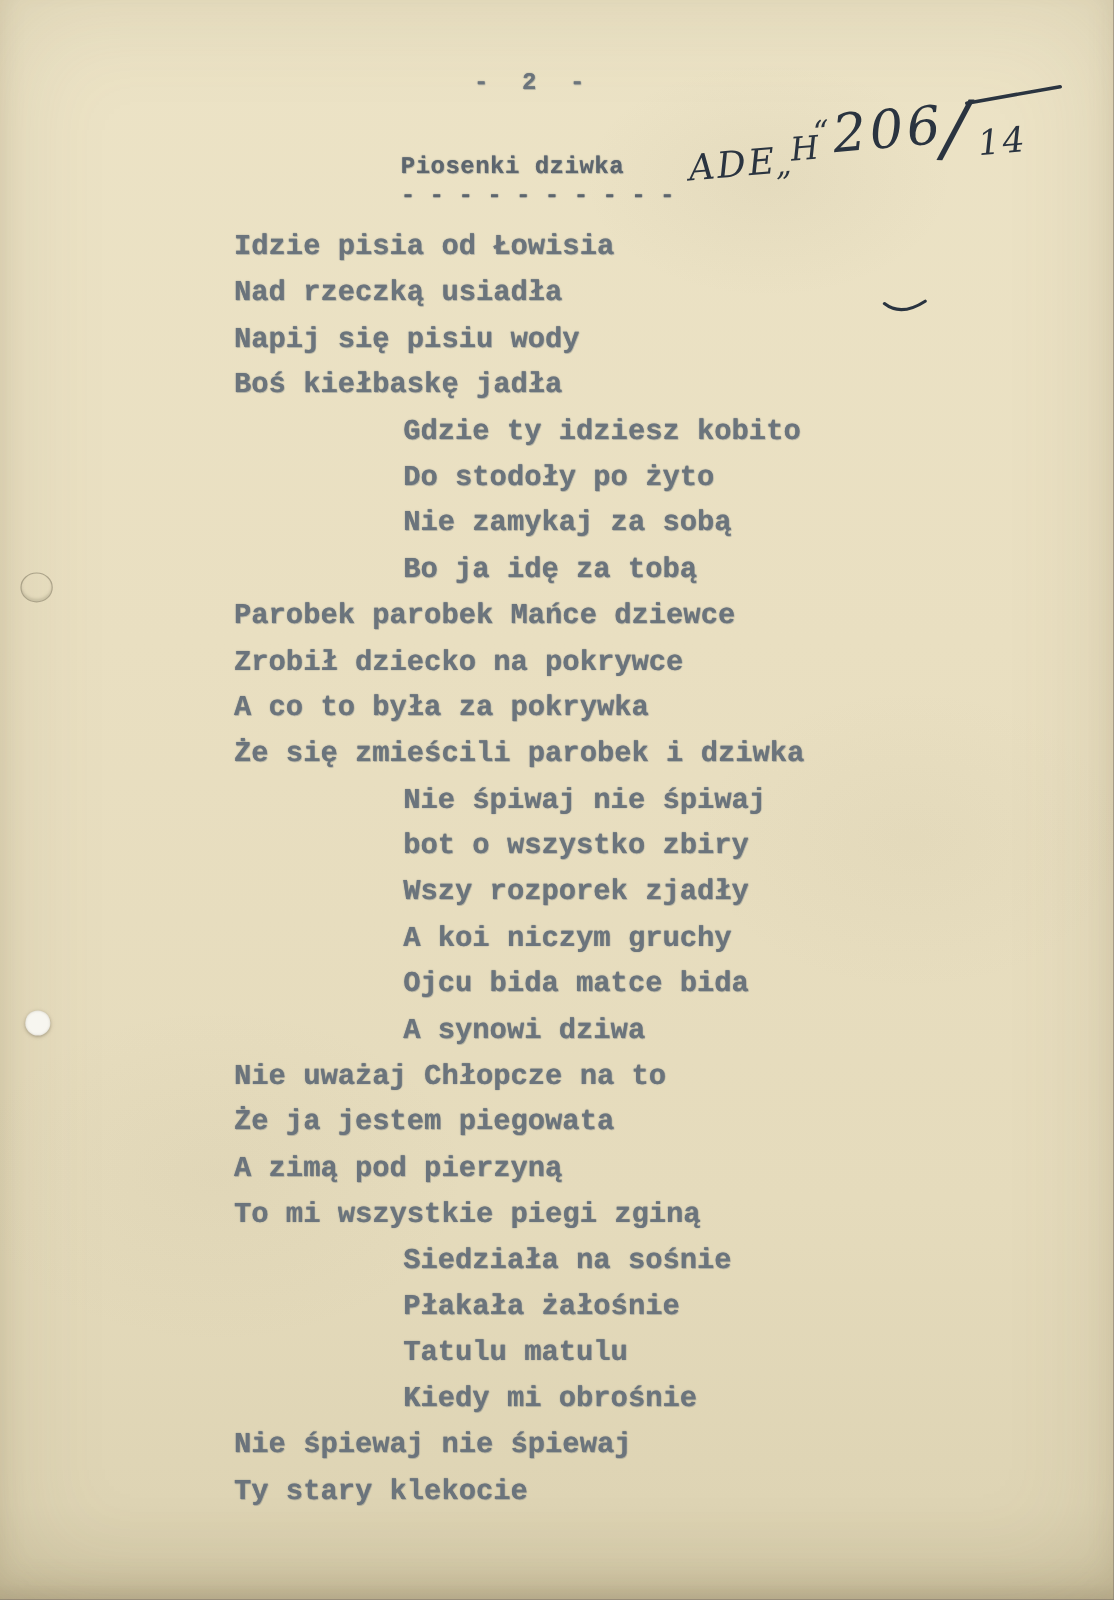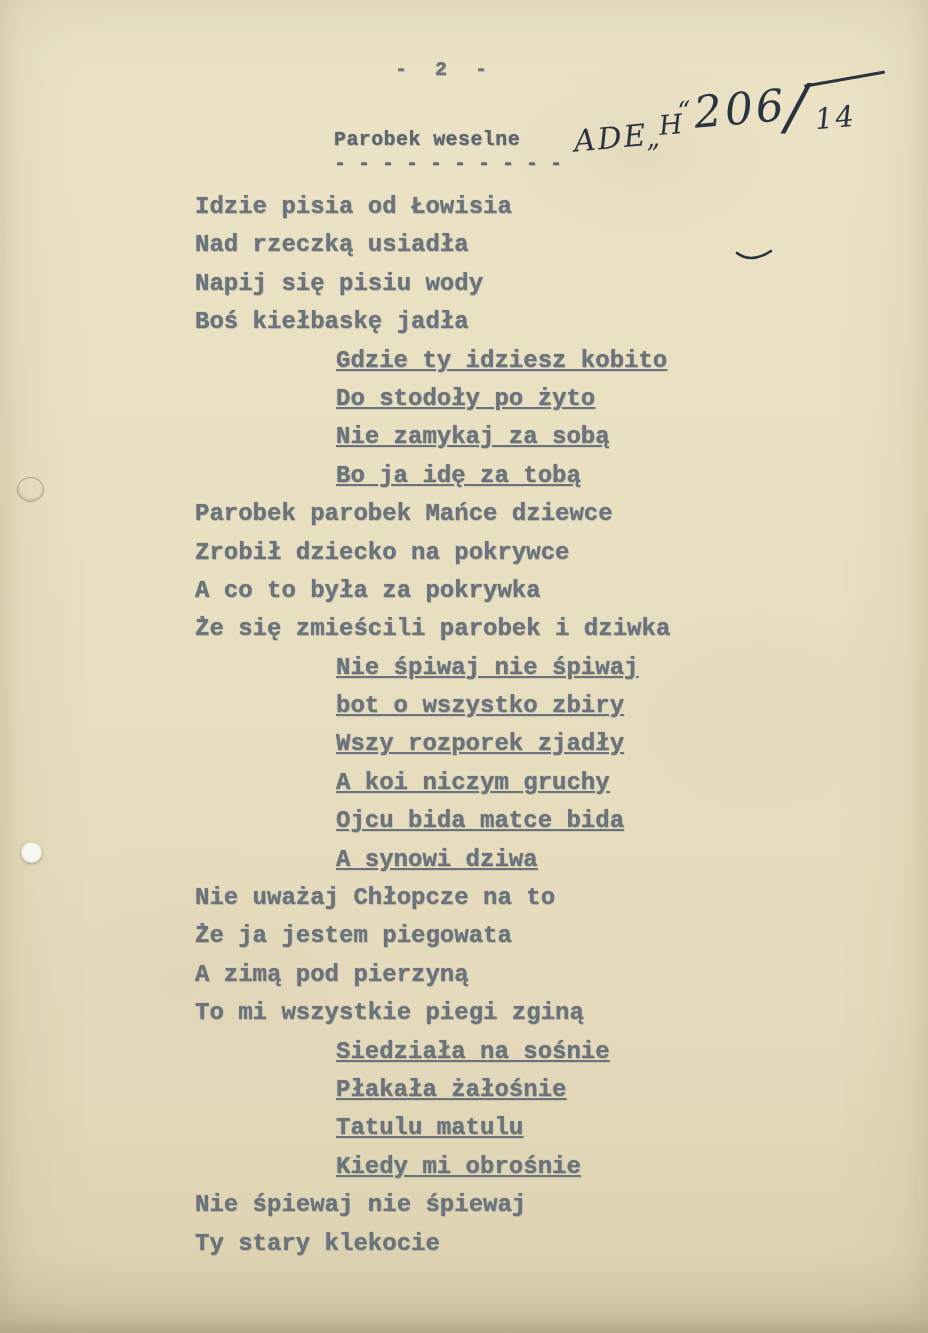--- a/index.html
+++ b/index.html
@@ -26,21 +26,21 @@
     text-shadow:0 0 1px rgba(96,106,116,.85), .6px .6px 0 rgba(96,106,116,.28);
     filter:blur(.25px);
     white-space:pre;
   }
   .page-number{position:absolute;left:395px;top:58px;font-size:20px;letter-spacing:8px;}
   .title-block{position:absolute;left:334px;top:128px;}
   .title{font-size:20px;letter-spacing:.4px;color:#5d666e;}
   .title-underline{font-size:20px;margin-top:1px;color:#5d666e;}
   .verse{position:absolute;left:0;top:188px;width:100%;}
   .verse .line{height:38.4px;padding-left:195px;font-size:24px;line-height:38.4px;}
-  .verse .line.indent{padding-left:336px;text-decoration:underline;}
+  .verse .line.indent{padding-left:336px;}
   
   .annotation{
     position:absolute;left:566px;top:96px;width:320px;height:140px;
     color:#2a3440;font-family:"DejaVu Serif",serif;font-style:italic;
     transform:rotate(-5deg);transform-origin:left top;
   }
   .annotation span{position:absolute;white-space:pre;}
   .ann-prefix{left:4px;top:28px;font-size:30px;letter-spacing:2px;}
   .ann-openq{left:76px;top:34px;font-size:26px;}
   .ann-letter{left:90px;top:22px;font-size:27px;}
@@ -63,21 +63,21 @@
   }
 </style>
 </head>
 <body>
 
 <div class="page">
 
   <div class="page-number typed">- 2 -</div>
 
   <div class="title-block">
-    <div class="title typed">Parobek weselne</div>
+    <div class="title typed">Piosenki dziwka</div>
     <div class="title-underline typed">- - - - - - - - - -</div>
   </div>
 
   <div class="annotation">
     <span class="ann-prefix">ADE</span>
     <span class="ann-openq">„</span>
     <span class="ann-letter">H</span>
     <span class="ann-closeq">“</span>
     <span class="ann-number">206</span>
     <span class="ann-slash">/</span>

